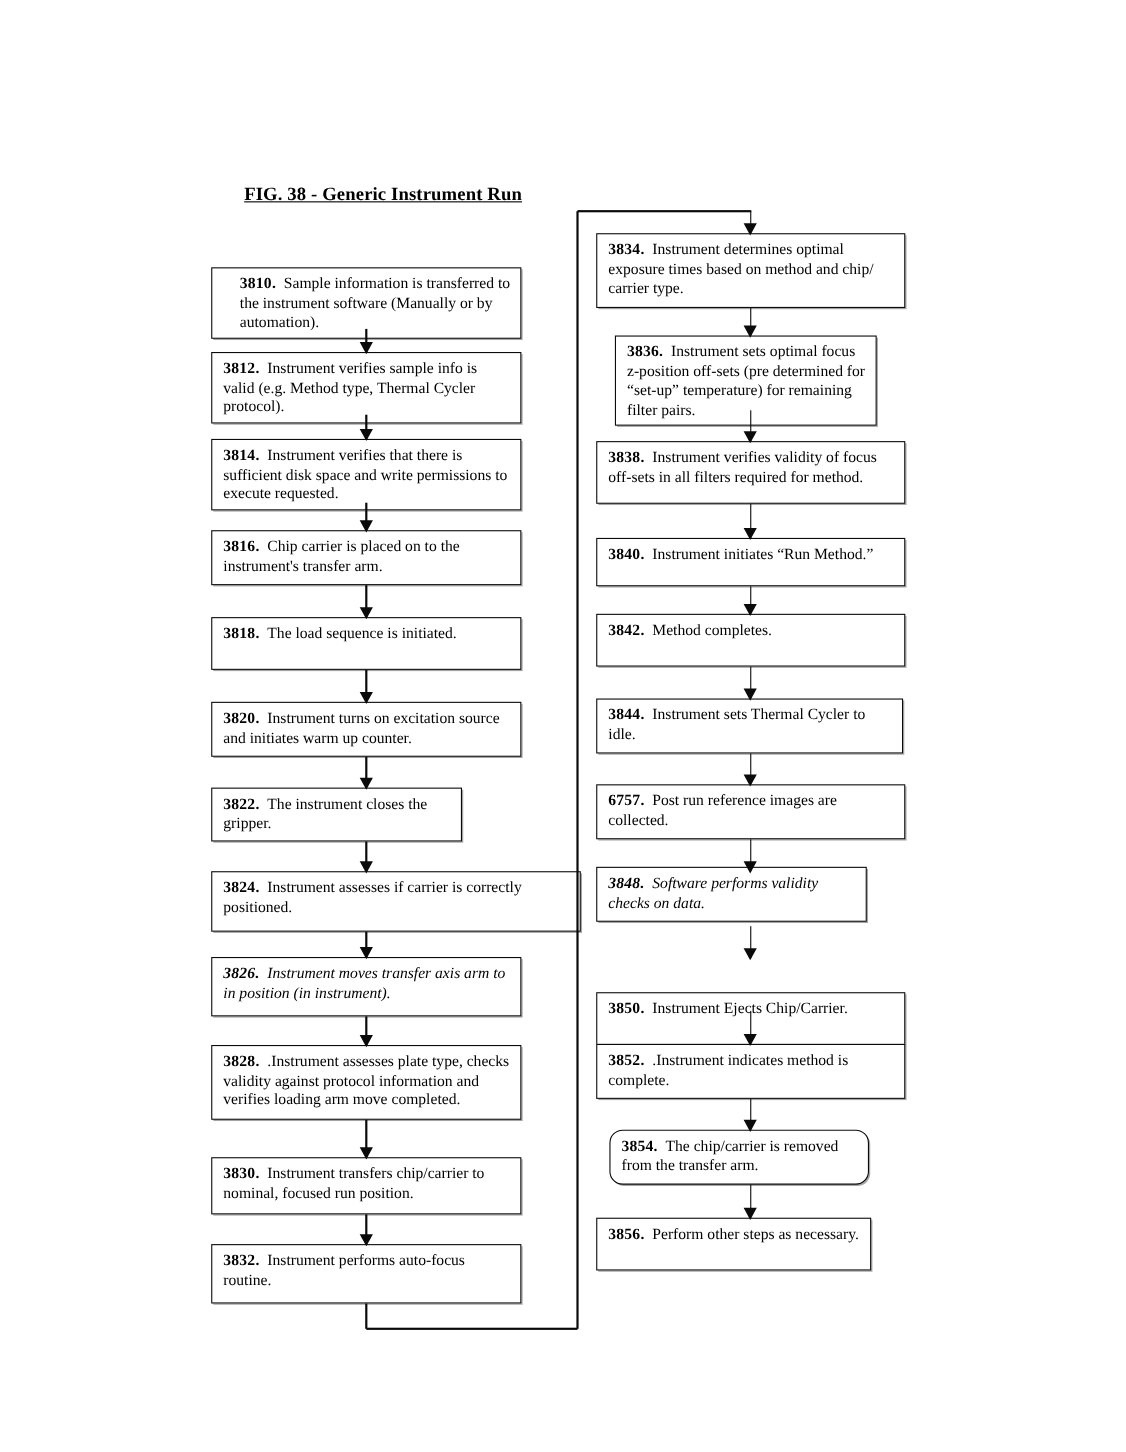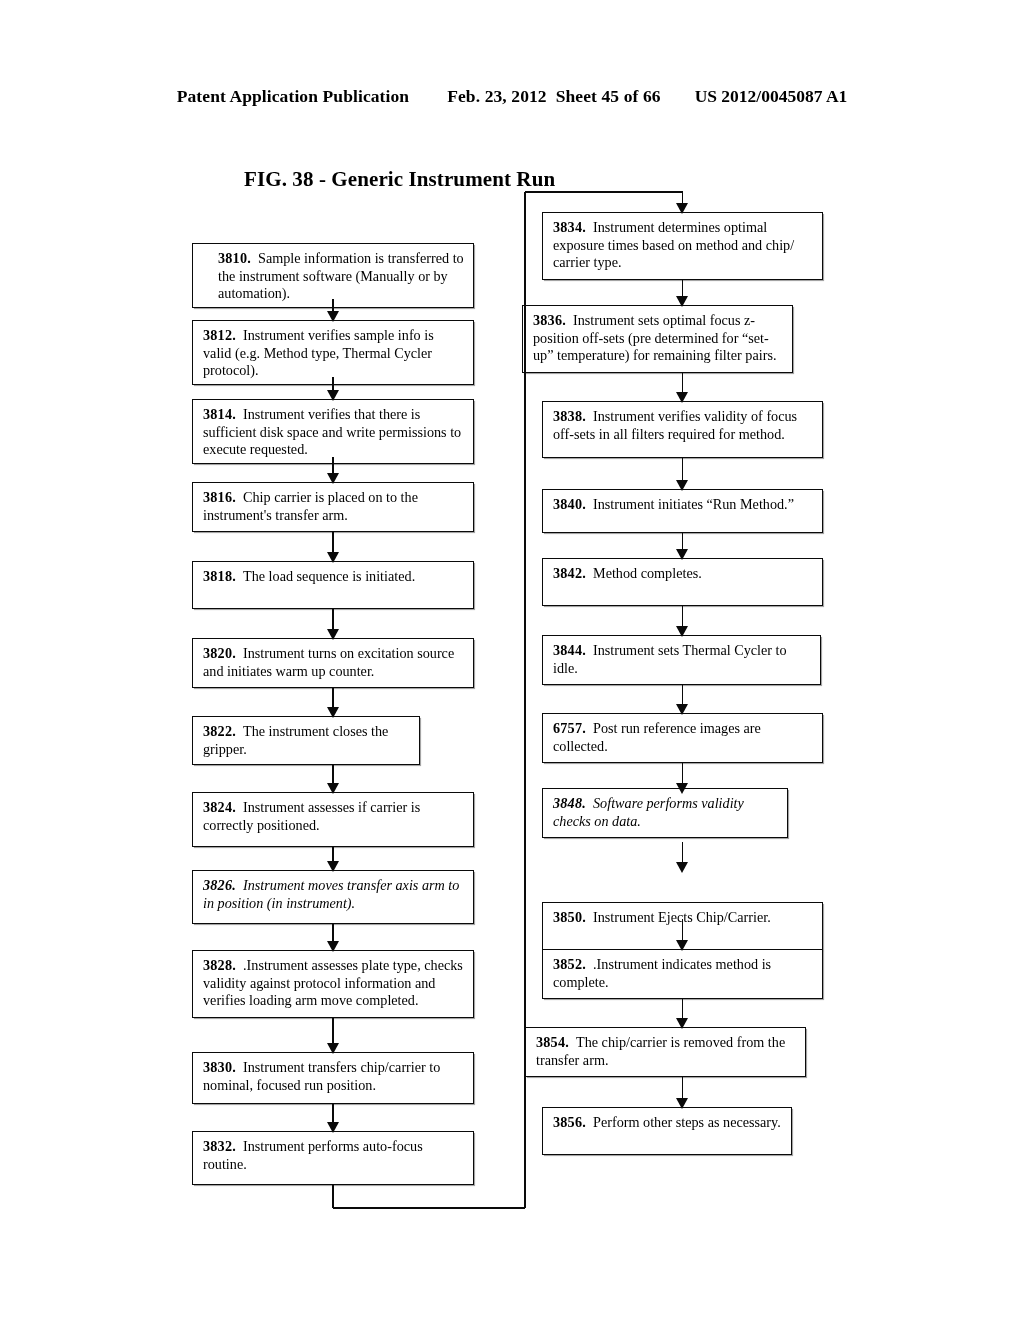--- a/index.html
+++ b/index.html
@@ -25,25 +25,26 @@
     white-space:nowrap;
   }
   .hdr .h-pub{margin-right:38px;}
   .hdr .h-date{margin-right:9px;}
   .hdr .h-sheet{margin-right:34px;}
   .hdr .h-num{letter-spacing:0px;}
 
   
   .fig-title{
     position:absolute;
-    top:167px;left:244px;
+    top:167px;left:222px;
     font-weight:bold;
-    font-size:21px;
+    font-size:17px;
     letter-spacing:.1px;
     white-space:nowrap;
+    text-decoration:underline;
   }
 
   
   .box{
     position:absolute;
     box-sizing:border-box;
     border:1.6px solid #0a0a0a;
     background:#fff;
     padding:6px 9px 4px 10px;
     font-size:14.2px;
@@ -63,53 +64,47 @@
     border-left:6.5px solid transparent;
     border-right:6.5px solid transparent;
     border-top:11px solid #0a0a0a;
   }
 </style>
 </head>
 <body>
 
 <div class="page">
 
-  <div class="hdr">
-    <span class="h-pub">Patent Application Publication</span>
-    <span class="h-date">Feb. 23, 2012</span>
-    <span class="h-sheet">Sheet 45 of 66</span>
-    <span class="h-num">US 2012/0045087 A1</span>
-  </div>
 
   <div class="fig-title">FIG. 38 - Generic Instrument Run</div>
 
   <div id="flow">
       <div class="box" style="left: 192px; top: 243px; width: 282px; min-height: 56px; padding-left: 25px;"><span class="num">3810.</span><span class="gap">&nbsp;&nbsp;</span><span class="txt">Sample information is transferred to the instrument software (Manually or by automation).</span></div>
       <div class="box" style="left: 192px; top: 320px; width: 282px; min-height: 57px;"><span class="num">3812.</span><span class="gap">&nbsp;&nbsp;</span><span class="txt">Instrument verifies sample info is valid (e.g. Method type, Thermal Cycler protocol).</span></div>
       <div class="box" style="left: 192px; top: 399px; width: 282px; min-height: 58px;"><span class="num">3814.</span><span class="gap">&nbsp;&nbsp;</span><span class="txt">Instrument verifies that there is sufficient disk space and write permissions to execute requested.</span></div>
       <div class="box" style="left: 192px; top: 482px; width: 282px; min-height: 50px;"><span class="num">3816.</span><span class="gap">&nbsp;&nbsp;</span><span class="txt">Chip carrier is placed on to the instrument's transfer arm.</span></div>
       <div class="box" style="left: 192px; top: 561px; width: 282px; min-height: 48px;"><span class="num">3818.</span><span class="gap">&nbsp;&nbsp;</span><span class="txt">The load sequence is initiated.</span></div>
       <div class="box" style="left: 192px; top: 638px; width: 282px; min-height: 50px;"><span class="num">3820.</span><span class="gap">&nbsp;&nbsp;</span><span class="txt">Instrument turns on excitation source and initiates warm up counter.</span></div>
       <div class="box" style="left: 192px; top: 716px; width: 228px; min-height: 49px;"><span class="num">3822.</span><span class="gap">&nbsp;&nbsp;</span><span class="txt">The instrument closes the gripper.</span></div>
-      <div class="box" style="left: 192px; top: 792px; width: 282px; min-height: 55px;"><span class="num">3824.</span><span class="gap">&nbsp;&nbsp;</span><span class="txt">Instrument assesses if carrier is correctly positioned.</span></div>
+      <div class="box" style="left: 192px; top: 792px; width: 336px; min-height: 55px;"><span class="num">3824.</span><span class="gap">&nbsp;&nbsp;</span><span class="txt">Instrument assesses if carrier is correctly positioned.</span></div>
       <div class="box" style="left: 192px; top: 870px; width: 282px; min-height: 54px; font-style: italic;"><span class="num">3826.</span><span class="gap">&nbsp;&nbsp;</span><span class="txt">Instrument moves transfer axis arm to in position (in instrument).</span></div>
       <div class="box" style="left: 192px; top: 950px; width: 282px; min-height: 68px;"><span class="num">3828.</span><span class="gap">&nbsp;&nbsp;</span><span class="txt">.Instrument assesses plate type, checks validity against protocol information and verifies loading arm move completed.</span></div>
       <div class="box" style="left: 192px; top: 1052px; width: 282px; min-height: 52px;"><span class="num">3830.</span><span class="gap">&nbsp;&nbsp;</span><span class="txt">Instrument transfers chip/carrier to nominal, focused run position.</span></div>
       <div class="box" style="left: 192px; top: 1131px; width: 282px; min-height: 54px;"><span class="num">3832.</span><span class="gap">&nbsp;&nbsp;</span><span class="txt">Instrument performs auto-focus routine.</span></div>
       <div class="box" style="left: 542px; top: 212px; width: 281px; min-height: 68px;"><span class="num">3834.</span><span class="gap">&nbsp;&nbsp;</span><span class="txt">Instrument determines optimal exposure times based on method and chip/ carrier type.</span></div>
-      <div class="box" style="left: 522px; top: 305px; width: 271px; min-height: 68px;"><span class="num">3836.</span><span class="gap">&nbsp;&nbsp;</span><span class="txt">Instrument sets optimal focus z-position off-sets (pre determined for “set-up” temperature) for remaining filter pairs.</span></div>
+      <div class="box" style="left: 559px; top: 305px; width: 238px; min-height: 68px;"><span class="num">3836.</span><span class="gap">&nbsp;&nbsp;</span><span class="txt">Instrument sets optimal focus z-position off-sets (pre determined for “set-up” temperature) for remaining filter pairs.</span></div>
       <div class="box" style="left: 542px; top: 401px; width: 281px; min-height: 57px;"><span class="num">3838.</span><span class="gap">&nbsp;&nbsp;</span><span class="txt">Instrument verifies validity of focus off-sets in all filters required for method.</span></div>
       <div class="box" style="left: 542px; top: 489px; width: 281px; min-height: 44px;"><span class="num">3840.</span><span class="gap">&nbsp;&nbsp;</span><span class="txt">Instrument initiates “Run Method.”</span></div>
       <div class="box" style="left: 542px; top: 558px; width: 281px; min-height: 48px;"><span class="num">3842.</span><span class="gap">&nbsp;&nbsp;</span><span class="txt">Method completes.</span></div>
       <div class="box" style="left: 542px; top: 635px; width: 279px; min-height: 50px;"><span class="num">3844.</span><span class="gap">&nbsp;&nbsp;</span><span class="txt">Instrument sets Thermal Cycler to idle.</span></div>
       <div class="box" style="left: 542px; top: 713px; width: 281px; min-height: 50px;"><span class="num">6757.</span><span class="gap">&nbsp;&nbsp;</span><span class="txt">Post run reference images are collected.</span></div>
       <div class="box" style="left: 542px; top: 788px; width: 246px; min-height: 50px; font-style: italic;"><span class="num">3848.</span><span class="gap">&nbsp;&nbsp;</span><span class="txt">Software performs validity checks on data.</span></div>
       <div class="box" style="left: 542px; top: 871px; width: 281px; min-height: 48px; margin-top: 31px;"><span class="num">3850.</span><span class="gap">&nbsp;&nbsp;</span><span class="txt">Instrument Ejects Chip/Carrier.</span></div>
       <div class="box" style="left: 542px; top: 949px; width: 281px; min-height: 50px;"><span class="num">3852.</span><span class="gap">&nbsp;&nbsp;</span><span class="txt">.Instrument indicates method is complete.</span></div>
-      <div class="box" style="left: 525px; top: 1027px; width: 281px; min-height: 50px;"><span class="num">3854.</span><span class="gap">&nbsp;&nbsp;</span><span class="txt">The chip/carrier is removed from the transfer arm.</span></div>
+      <div class="box" style="left: 554px; top: 1027px; width: 236px; min-height: 50px; border-radius: 12px;"><span class="num">3854.</span><span class="gap">&nbsp;&nbsp;</span><span class="txt">The chip/carrier is removed from the transfer arm.</span></div>
       <div class="box" style="left: 542px; top: 1107px; width: 250px; min-height: 48px;"><span class="num">3856.</span><span class="gap">&nbsp;&nbsp;</span><span class="txt">Perform other steps as necessary.</span></div>
       <div class="vline" style="left: 332.15px; top: 299px; height: 21px;"></div>
       <div class="arrowhead" style="left: 326.5px; top: 310.5px;"></div>
       <div class="vline" style="left: 332.15px; top: 377px; height: 22px;"></div>
       <div class="arrowhead" style="left: 326.5px; top: 389.5px;"></div>
       <div class="vline" style="left: 332.15px; top: 457px; height: 25px;"></div>
       <div class="arrowhead" style="left: 326.5px; top: 472.5px;"></div>
       <div class="vline" style="left: 332.15px; top: 532px; height: 29px;"></div>
       <div class="arrowhead" style="left: 326.5px; top: 551.5px;"></div>
       <div class="vline" style="left: 332.15px; top: 609px; height: 29px;"></div>

